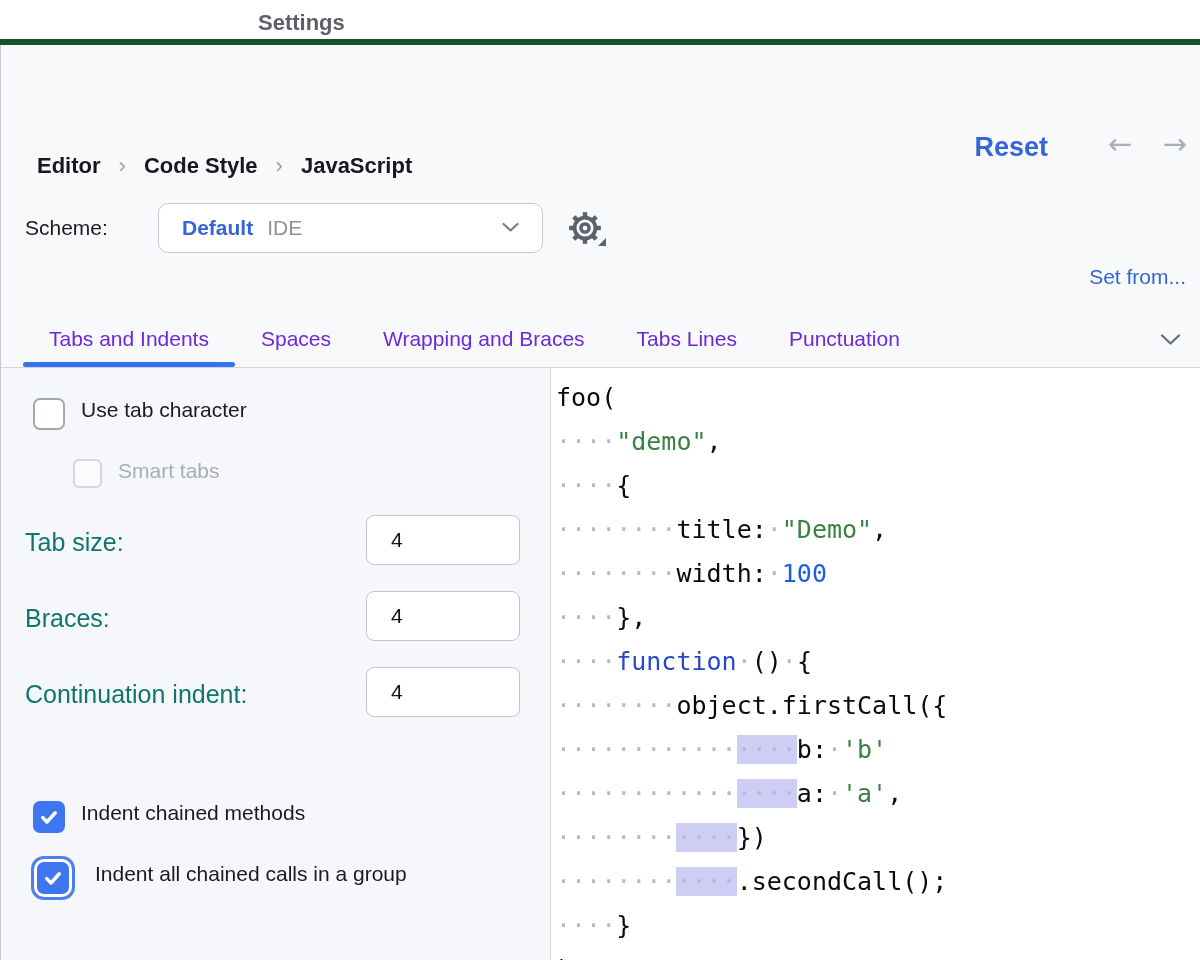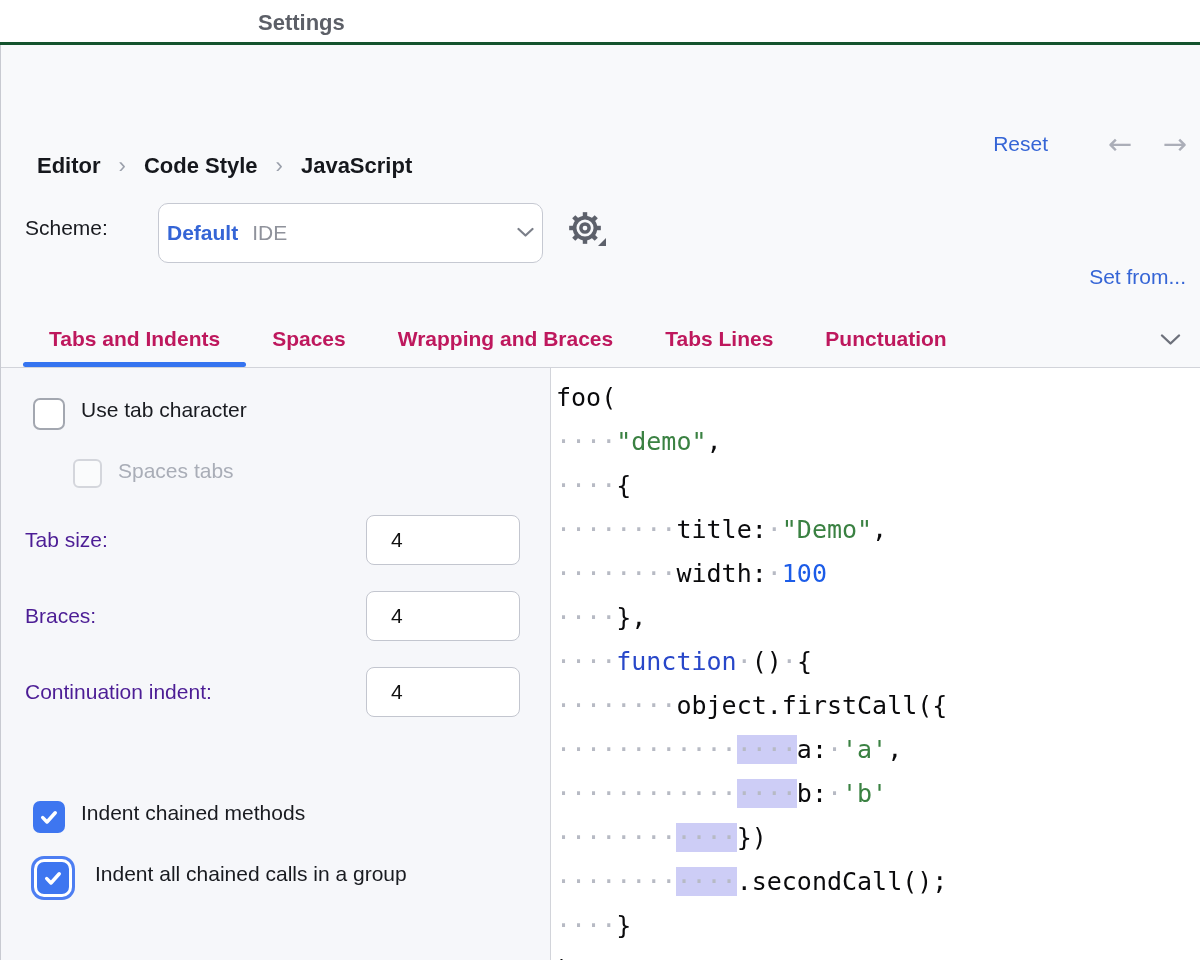--- a/index.html
+++ b/index.html
@@ -6,53 +6,53 @@
   html,body { width:1200px; height:960px; }
   body {
     font-family:"Liberation Sans", sans-serif;
     background:#f7f8fa;
     color:#191b20;
     overflow:hidden;
     position:relative;
   }
   .titlebar{
     position:absolute; left:0; top:0; width:1200px; height:45px;
-    background:#ffffff; border-bottom:3px solid #14532d;
+    background:#ffffff; border-bottom:6px solid #14532d;
   }
   .titlebar .dlg-title{
     position:absolute; left:258px; top:10px;
     font-size:22px; font-weight:bold; color:#5c5f67;
   }
   .content{
     position:absolute; left:0; top:45px; width:1200px; height:915px;
     border-left:1px solid #c8cad1;
     background:#f8f9fb;
   }
   
   .breadcrumb{
     position:absolute; left:36px; top:86px; height:28px;
     display:flex; align-items:center; gap:18px;
     font-size:22px; font-weight:bold; color:#16181d;margin-top:21px;
   }
   .breadcrumb .sep{ color:#9ba0ab; font-weight:400; font-size:22px; }
   .reset-link{
     position:absolute; right:152px; top:87px;
-    font-size:21px; font-weight:normal; color:#3565d6; cursor:pointer;
+    font-size:27px; font-weight:bold; color:#3565d6; cursor:pointer;
   }
   .nav-arrow{
     position:absolute; top:80px; font-size:29px; color:#abaeb8;
     font-family:"DejaVu Sans", sans-serif; cursor:pointer; line-height:38px;
   }
   .nav-back{ right:68px; }
   .nav-fwd{ right:13px; }
   .scheme-label{ position:absolute; left:24px; top:171px; font-size:21px; }
   .scheme-select{
-    position:absolute; left:157px; top:158px; width:385px; height:60px;
+    position:absolute; left:157px; top:158px; width:385px; height:50px;
     background:#fff; border:1.5px solid #c6c9d2; border-radius:10px;
-    display:flex; align-items:center; padding:0 8px; cursor:pointer;
+    display:flex; align-items:center; padding:0 23px; cursor:pointer;
   }
   .scheme-select .val{ font-size:21px; font-weight:bold; color:#3565d6; margin-right:14px; }
   .scheme-select .suffix{ font-size:21px; color:#8f929b; }
   .scheme-select .chev{ margin-left:auto; }
   .gear-btn{
     position:absolute; left:561px; top:161px; width:46px; height:44px;
     display:flex; align-items:center; justify-content:center; cursor:pointer;
   }
   .gear-corner{
     position:absolute; right:2px; bottom:4px; width:0; height:0;
@@ -62,21 +62,21 @@
     position:absolute; right:14px; top:220px;
     font-size:21px; color:#3565d6; cursor:pointer;
   }
   
   .tabbar{
     position:absolute; left:0; top:266px; width:1200px; height:56px;
     display:flex; align-items:stretch; padding-left:22px;
   }
   .tab{
     position:relative; display:flex; align-items:center;
-    padding:0 26px; font-size:21px; color:#be185d; cursor:pointer; white-space:nowrap;font-weight:bold;
+    padding:0 26px; font-size:21px; color:#6d28d9; cursor:pointer; white-space:nowrap;
   }
   .tab.selected::after{
     content:""; position:absolute; left:0; right:0; bottom:0; height:5px;
     background:#3574f0; border-radius:3px;
   }
   .tab-overflow{
     position:absolute; right:14px; top:0; height:56px; width:34px;
     display:flex; align-items:center; justify-content:center; cursor:pointer;
   }
   
@@ -101,21 +101,21 @@
     width:32px; height:32px; flex:none;
     border:2px solid #a3a7b0; border-radius:7px; background:#fff;
     display:inline-flex; align-items:center; justify-content:center; cursor:pointer;
   }
   .cb svg{ display:none; }
   .cb.checked{ background:#3e76f0; border-color:#3e76f0; }
   .cb.checked svg{ display:block; }
   .cb.disabled{ border-color:#d4d6dc; background:#fafbfc; }
   .cb.focused{ box-shadow:0 0 0 3px #ffffff, 0 0 0 6px #4d7ef2; }
   .cb-sm{ width:29px; height:29px; border-radius:6px; }
-  .field-label{ position:absolute; font-size:21px; color:#4c1d95; }
+  .field-label{ position:absolute; font-size:25px; color:#0f766e; }
   .num-input{
     position:absolute; left:365px; width:154px; height:50px;
     background:#fff; border:1.5px solid #c3c6cf; border-radius:8px;
     font-family:"Liberation Sans", sans-serif; font-size:21px; color:#111;
     padding-left:24px; outline:none;
   }
   
   .code-line{ height:44px; line-height:44px; white-space:pre; }
   .tok-p{ color:#0a0a0c; }
   .tok-s{ color:#3a8142; }
@@ -198,21 +198,21 @@
         <span class="cb">
           
         </span>
         <span class="opt-label">Use tab character</span>
       </div>
 
       <div class="opt-row disabled" style="left:72px; top:91px;">
         <span class="cb cb-sm disabled">
           
         </span>
-        <span class="opt-label">Spaces tabs</span>
+        <span class="opt-label">Smart tabs</span>
       </div>
 
       <span class="field-label" style="left:24px; top:160px;">Tab size:</span>
       <input class="num-input" style="top: 147px;" value="4">
 
       <span class="field-label" style="left:24px; top:236px;">Braces:</span>
       <input class="num-input" style="top: 223px;" value="4">
 
       <span class="field-label" style="left:24px; top:312px;">Continuation indent:</span>
       <input class="num-input" style="top: 299px;" value="4">
@@ -240,21 +240,21 @@
 
     <div class="code-pane" id="code-pane">
         <div class="code-line"><span class="tok-p">foo(</span></div>
         <div class="code-line"><span class="ws">····</span><span class="tok-s">"demo"</span><span class="tok-p">,</span></div>
         <div class="code-line"><span class="ws">····</span><span class="tok-p">{</span></div>
         <div class="code-line"><span class="ws">········</span><span class="tok-p">title:</span><span class="ws">·</span><span class="tok-s">"Demo"</span><span class="tok-p">,</span></div>
         <div class="code-line"><span class="ws">········</span><span class="tok-p">width:</span><span class="ws">·</span><span class="tok-n">100</span></div>
         <div class="code-line"><span class="ws">····</span><span class="tok-p">},</span></div>
         <div class="code-line"><span class="ws">····</span><span class="tok-k">function</span><span class="ws">·</span><span class="tok-p">()</span><span class="ws">·</span><span class="tok-p">{</span></div>
         <div class="code-line"><span class="ws">········</span><span class="tok-p">object.firstCall({</span></div>
+        <div class="code-line"><span class="ws">············</span><span class="ws hl">····</span><span class="tok-p">b:</span><span class="ws">·</span><span class="tok-s">'b'</span></div>
         <div class="code-line"><span class="ws">············</span><span class="ws hl">····</span><span class="tok-p">a:</span><span class="ws">·</span><span class="tok-s">'a'</span><span class="tok-p">,</span></div>
-        <div class="code-line"><span class="ws">············</span><span class="ws hl">····</span><span class="tok-p">b:</span><span class="ws">·</span><span class="tok-s">'b'</span></div>
         <div class="code-line"><span class="ws">········</span><span class="ws hl">····</span><span class="tok-p">})</span></div>
         <div class="code-line"><span class="ws">········</span><span class="ws hl">····</span><span class="tok-p">.secondCall();</span></div>
         <div class="code-line"><span class="ws">····</span><span class="tok-p">}</span></div>
         <div class="code-line"><span class="tok-p">);</span></div>
       </div>
   </div>
 </div>
 
 </body></html>

